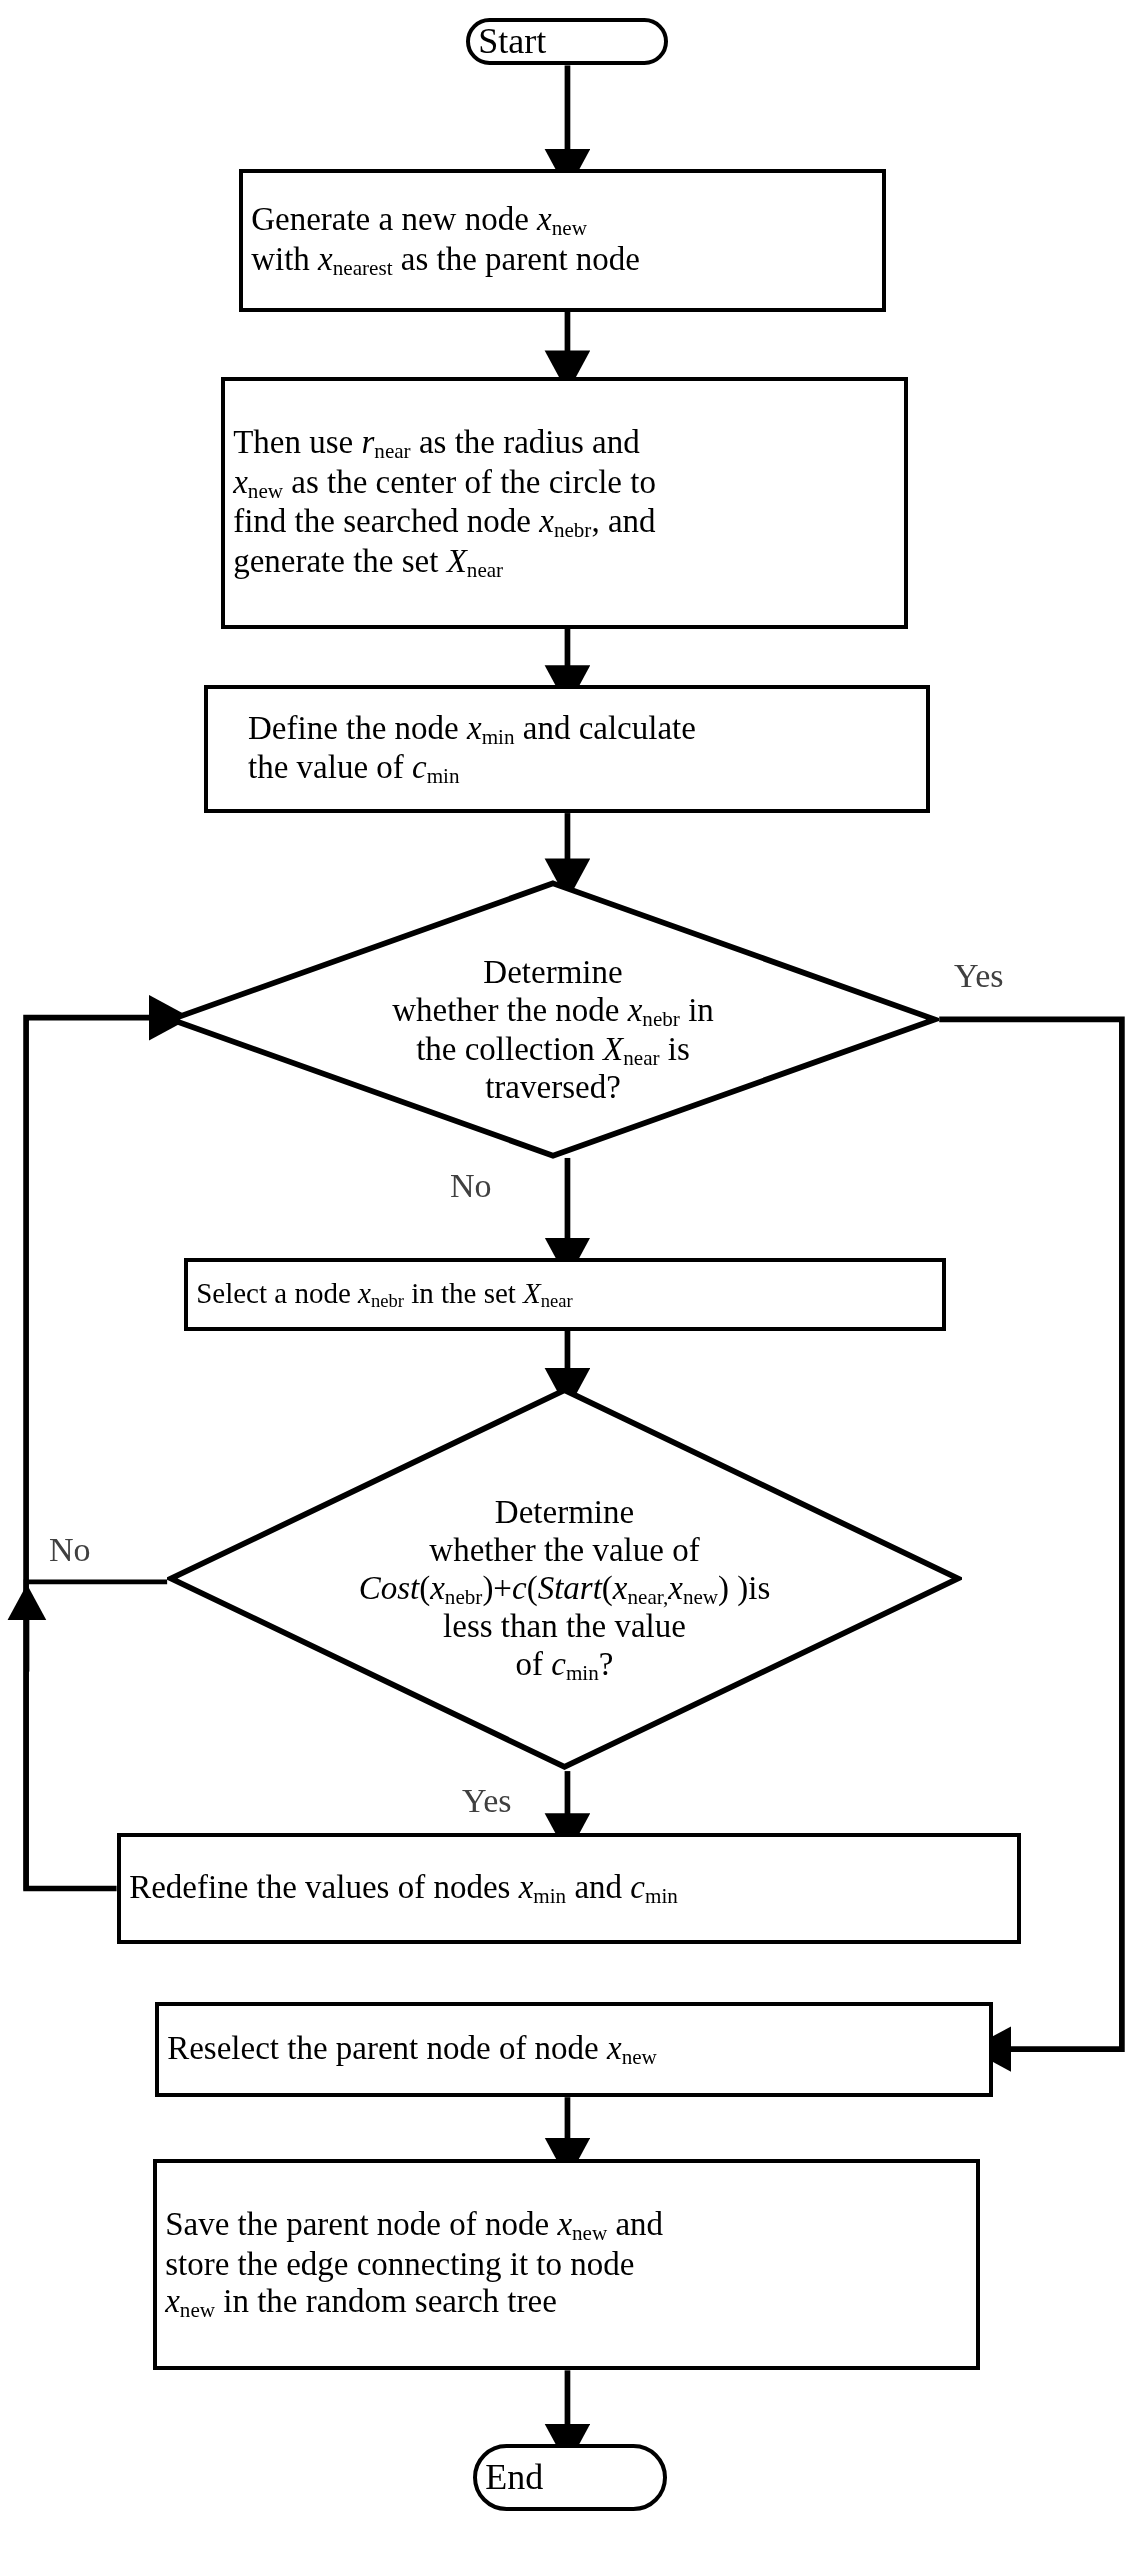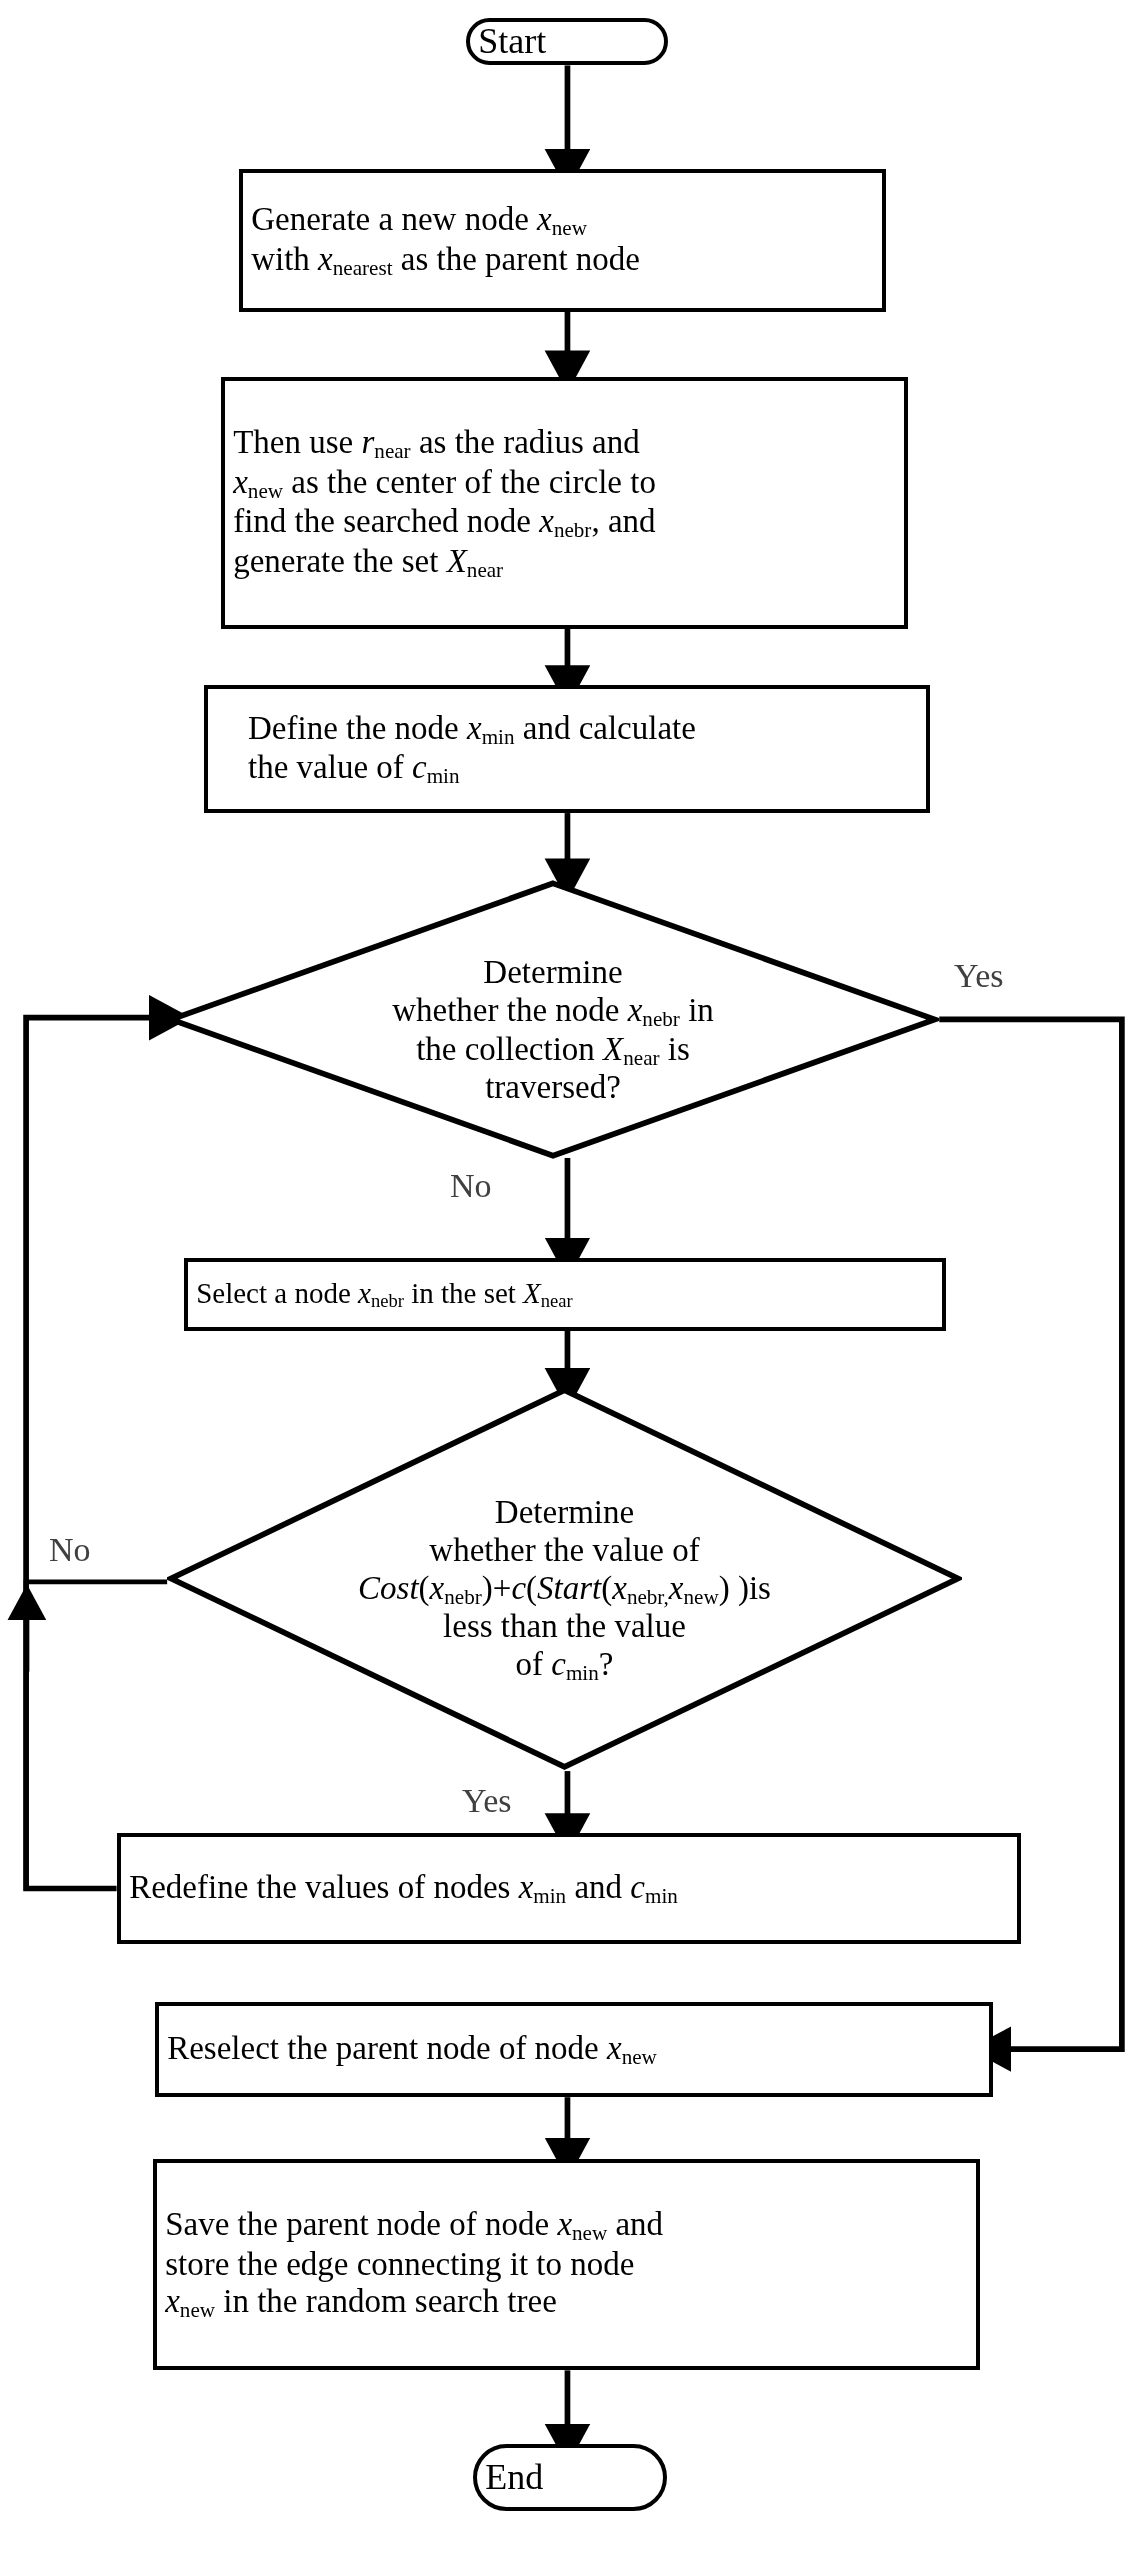--- a/index.html
+++ b/index.html
@@ -154,21 +154,21 @@
 
   <div class="node process" style="left:184px; top:1258px; width:762px; height:73px;">
     <span class="nodetext t-b4">Select a node <span class="mi">x</span><sub>nebr</sub> in the set <span class="mi">X</span><sub>near</sub></span>
   </div>
 
   <div class="diamond" style="left:167px; top:1386px; width:795px; height:385px;">
     <svg width="795" height="385" viewBox="0 0 975 472" xmlns="http://www.w3.org/2000/svg">
       <polygon points="487.5,5 970,236 487.5,467 5,236" fill="#ffffff" stroke="#000000" stroke-width="7"></polygon>
     </svg>
     <div class="dlabel">
-      <span>Determine<br>whether the value of<br><span class="mi">Cost</span>(<span class="mi">x</span><sub>nebr</sub>)+<span class="mi">c</span>(<span class="mi">Start</span>(<span class="mi">x</span><sub>nebr,</sub><span class="mi">x</span><sub>new</sub>) )is<br>less than the value<br>of <span class="mi">c</span><sub>min</sub>?</span>
+      <span>Determine<br>whether the value of<br><span class="mi">Cost</span>(<span class="mi">x</span><sub>nebr</sub>)+<span class="mi">c</span>(<span class="mi">Start</span>(<span class="mi">x</span><sub>near,</sub><span class="mi">x</span><sub>new</sub>) )is<br>less than the value<br>of <span class="mi">c</span><sub>min</sub>?</span>
     </div>
   </div>
 
   <span class="branch" style="left:49px; top:1533px;">No</span>
   <span class="branch" style="left:462px; top:1784px;">Yes</span>
 
   <div class="node process" style="left:117px; top:1833px; width:904px; height:111px;">
     <span class="nodetext t-b5">Redefine the values of nodes <span class="mi">x</span><sub>min</sub> and <span class="mi">c</span><sub>min</sub></span>
   </div>
 

